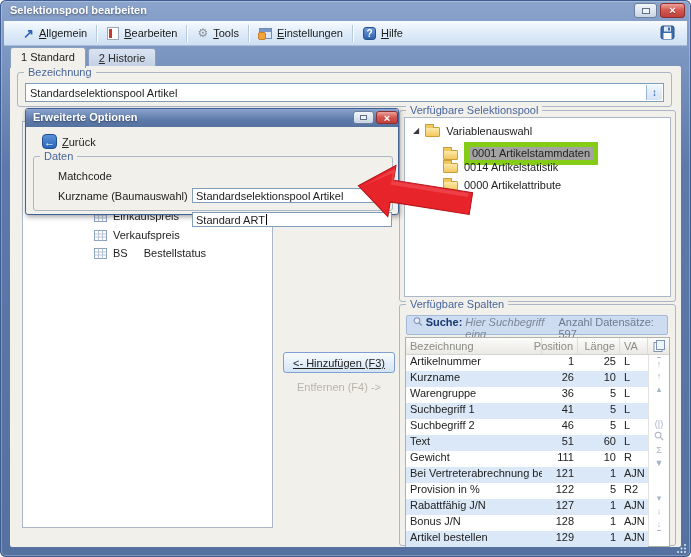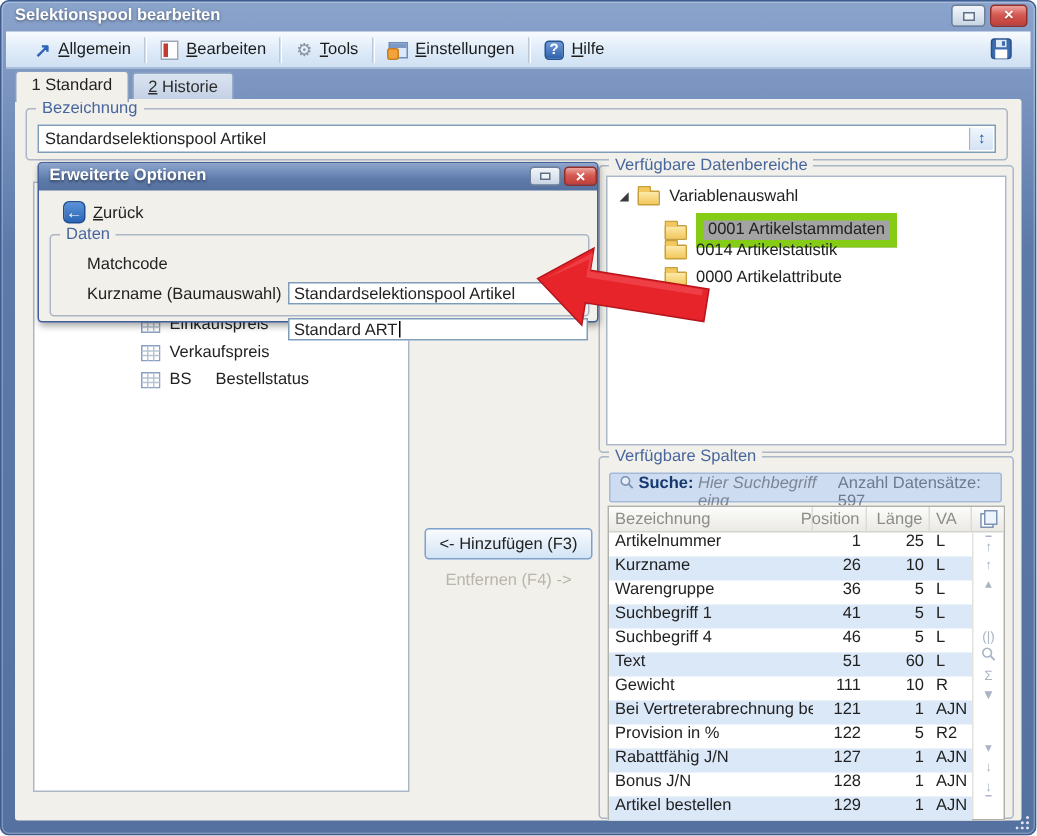--- a/index.html
+++ b/index.html
@@ -240,29 +240,29 @@
         <rect x="0.5" y="0.5" width="12" height="10" fill="#ffffff" stroke="#8aa0c0"></rect>
         <line x1="0.5" y1="4" x2="12.5" y2="4" stroke="#b6c4d6"></line>
           <line x1="0.5" y1="7" x2="12.5" y2="7" stroke="#b6c4d6"></line>
         <line x1="4.5" y1="0.5" x2="4.5" y2="10.5" stroke="#b6c4d6"></line>
           <line x1="8.5" y1="0.5" x2="8.5" y2="10.5" stroke="#b6c4d6"></line>
       </svg>
       <span class="bs-prefix">BS</span>
       <span>Bestellstatus</span>
     </div>
 
-    <div class="add-btn" style="left:273px; top:286px; width:112px; height:21px;">
+    <div class="add-btn" style="left:273px; top:286px; width:112px; height:21px;text-decoration:underline;">
       <span>&lt;- Hinzufügen (F3)</span>
     </div>
     <div class="remove-lbl" style="left:273px; top:315px; width:112px;">
       <span>Entfernen (F4) -&gt;</span>
     </div>
 
     <div class="group" style="left:389px; top:44px; width:277px; height:192px;">
-      <span class="legend">Verfügbare Datenbereiche</span>
+      <span class="legend">Verfügbare Selektionspool</span>
       <div class="listbox" style="left:4px; top:6px; width:267px; height:180px;">
         <div class="tree-row" style="left:8px; top:6px;">
           <span class="expander">◢</span>
           <span class="folder"></span>
           <span>Variablenauswahl</span>
         </div>
         <div class="tree-row" style="left:38px; top:24px;">
           <span class="folder"></span>
           <span class="tree-sel">0001 Artikelstammdaten</span>
         </div>
@@ -321,21 +321,21 @@
             <span class="td td-len">5</span>
             <span class="td td-va">L</span>
           </div>
           <div class="trow alt">
             <span class="td td-name">Suchbegriff 1</span>
             <span class="td td-pos">41</span>
             <span class="td td-len">5</span>
             <span class="td td-va">L</span>
           </div>
           <div class="trow">
-            <span class="td td-name">Suchbegriff 4</span>
+            <span class="td td-name">Suchbegriff 2</span>
             <span class="td td-pos">46</span>
             <span class="td td-len">5</span>
             <span class="td td-va">L</span>
           </div>
           <div class="trow alt">
             <span class="td td-name">Text</span>
             <span class="td td-pos">51</span>
             <span class="td td-len">60</span>
             <span class="td td-va">L</span>
           </div>

